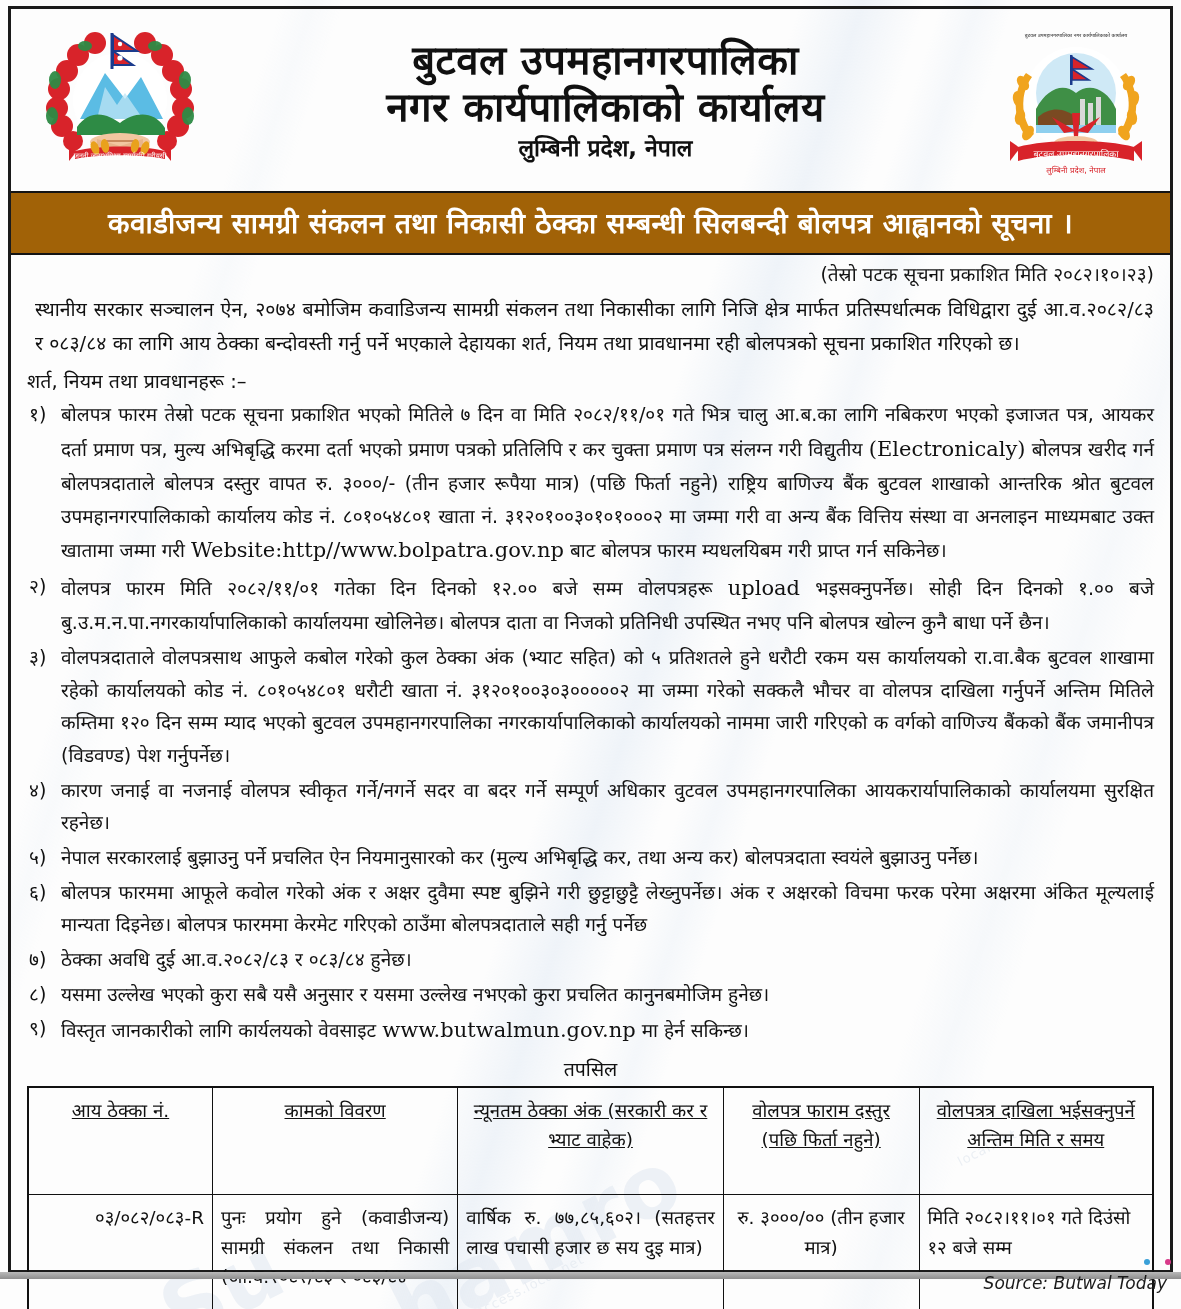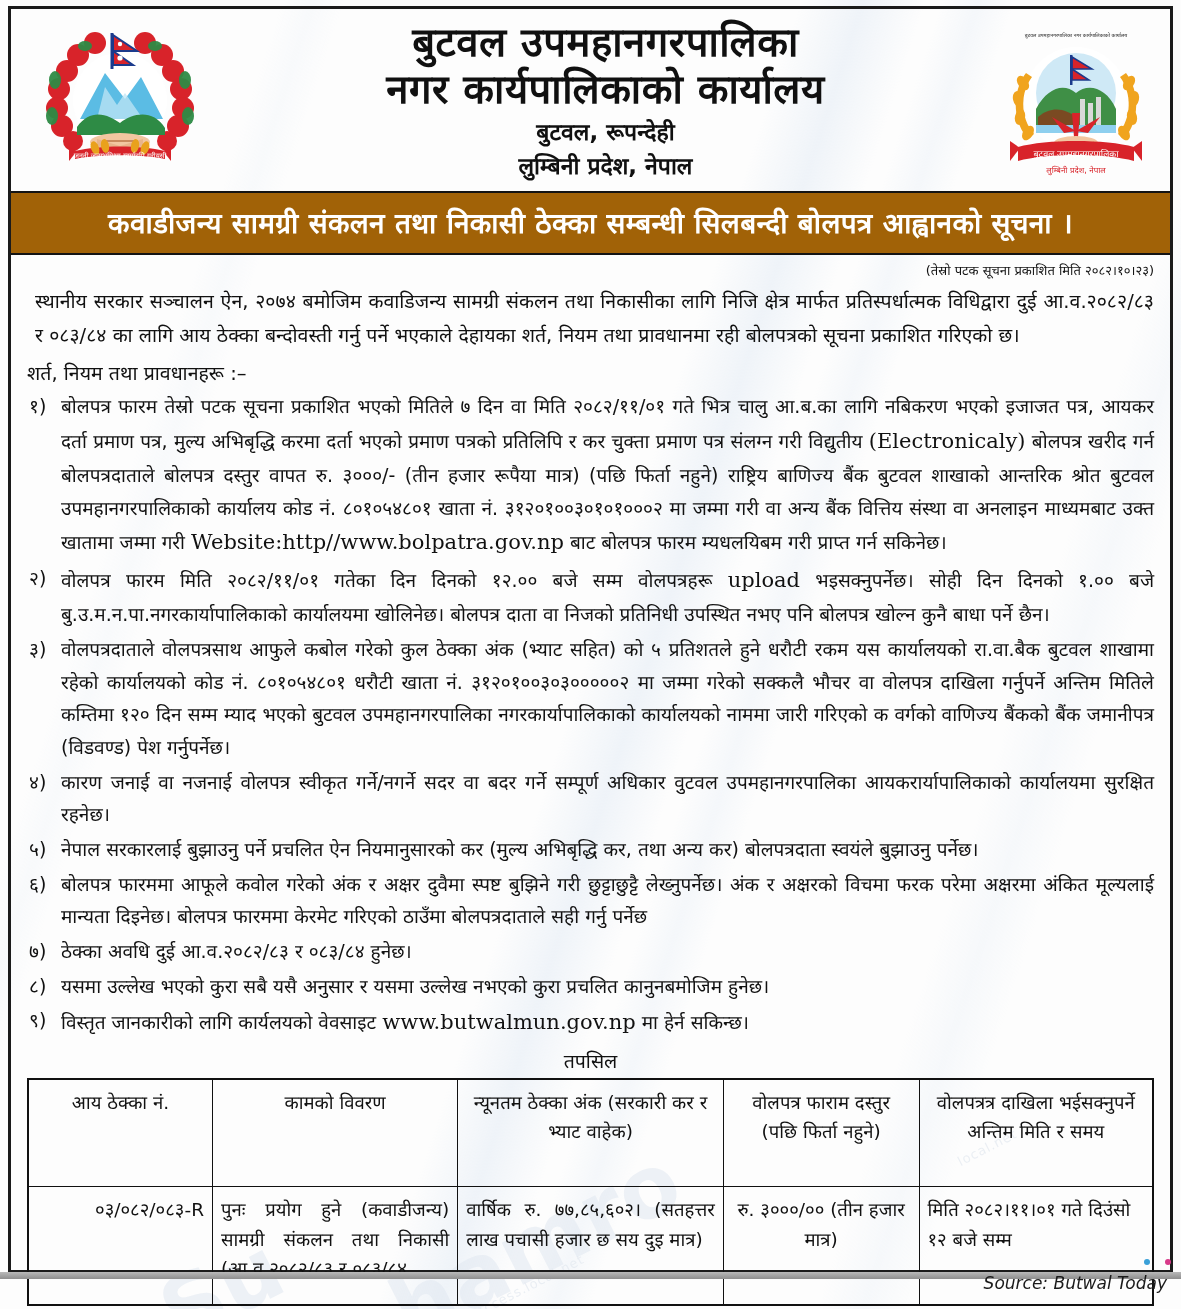--- a/index.html
+++ b/index.html
@@ -68,21 +68,21 @@
     background: #a16207; color: #ffffff;
     text-align: center;
     font-size: 28px; font-weight: bold;
     letter-spacing: .3px;
     padding: 10px 8px 12px 8px;
     border-top: 2px solid #141414;
     border-bottom: 2px solid #141414;
   }
   .pubdate {
     text-align: right;
-    font-size: 13px;
+    font-size: 19px;
     padding: 6px 16px 2px 0;
     color: #121212;
   }
 
   
   .body {
     flex: 1 1 auto;
     padding: 4px 16px 0 16px;
     color: #111;
   }
@@ -121,21 +121,21 @@
   }
   table.tapasil th, table.tapasil td {
     border: 1.5px solid #111;
     padding: 8px 8px;
     font-size: 18.5px;
     font-weight: normal;
     line-height: 1.6;
     vertical-align: top;
   }
   table.tapasil th { text-align: center; }
-  table.tapasil thead tr { height: 108px; }
+  table.tapasil thead tr { height: 108px; text-decoration: underline; }
   table.tapasil tbody tr { height: 118px; }
   td.c-no { text-align: right; font-size: 20px; }
   td.c-desc { text-align: justify; text-justify: inter-word; }
   td.c-amt { text-align: justify; text-justify: inter-word; }
   td.c-fee { text-align: center; }
   td.c-dl { text-align: left; }
 
   .col1 { width: 16.4%; }
   .col2 { width: 21.8%; }
   .col3 { width: 23.6%; }
@@ -248,21 +248,20 @@
             </g>
 
             <text x="95" y="143" font-size="7" fill="#ffffff" text-anchor="middle" font-family="DejaVu Sans, sans-serif">जननी जन्मभूमिश्च स्वर्गादपि गरीयसी</text>
           </g>
         </svg>
       </div>
 
       <div class="title-block">
         <div class="t1">बुटवल उपमहानगरपालिका</div>
         <div class="t2">नगर कार्यपालिकाको कार्यालय</div>
-        <div class="t3">बुटवल, रूपन्देही</div>
         <div class="t4">लुम्बिनी प्रदेश, नेपाल</div>
       </div>
 
       <div class="emblem-right">
         <svg viewBox="0 0 160 160" width="160" height="160" aria-hidden="true">
           <circle cx="80" cy="78" r="52" fill="#ffffff"></circle>
 
           <g fill="#f0a41e">
             <path d="M30 52 C16 70, 16 100, 32 118 L38 113 C24 97, 24 72, 36 56 Z"></path>
             <path d="M130 52 C144 70, 144 100, 128 118 L122 113 C136 97, 136 72, 124 56 Z"></path>

